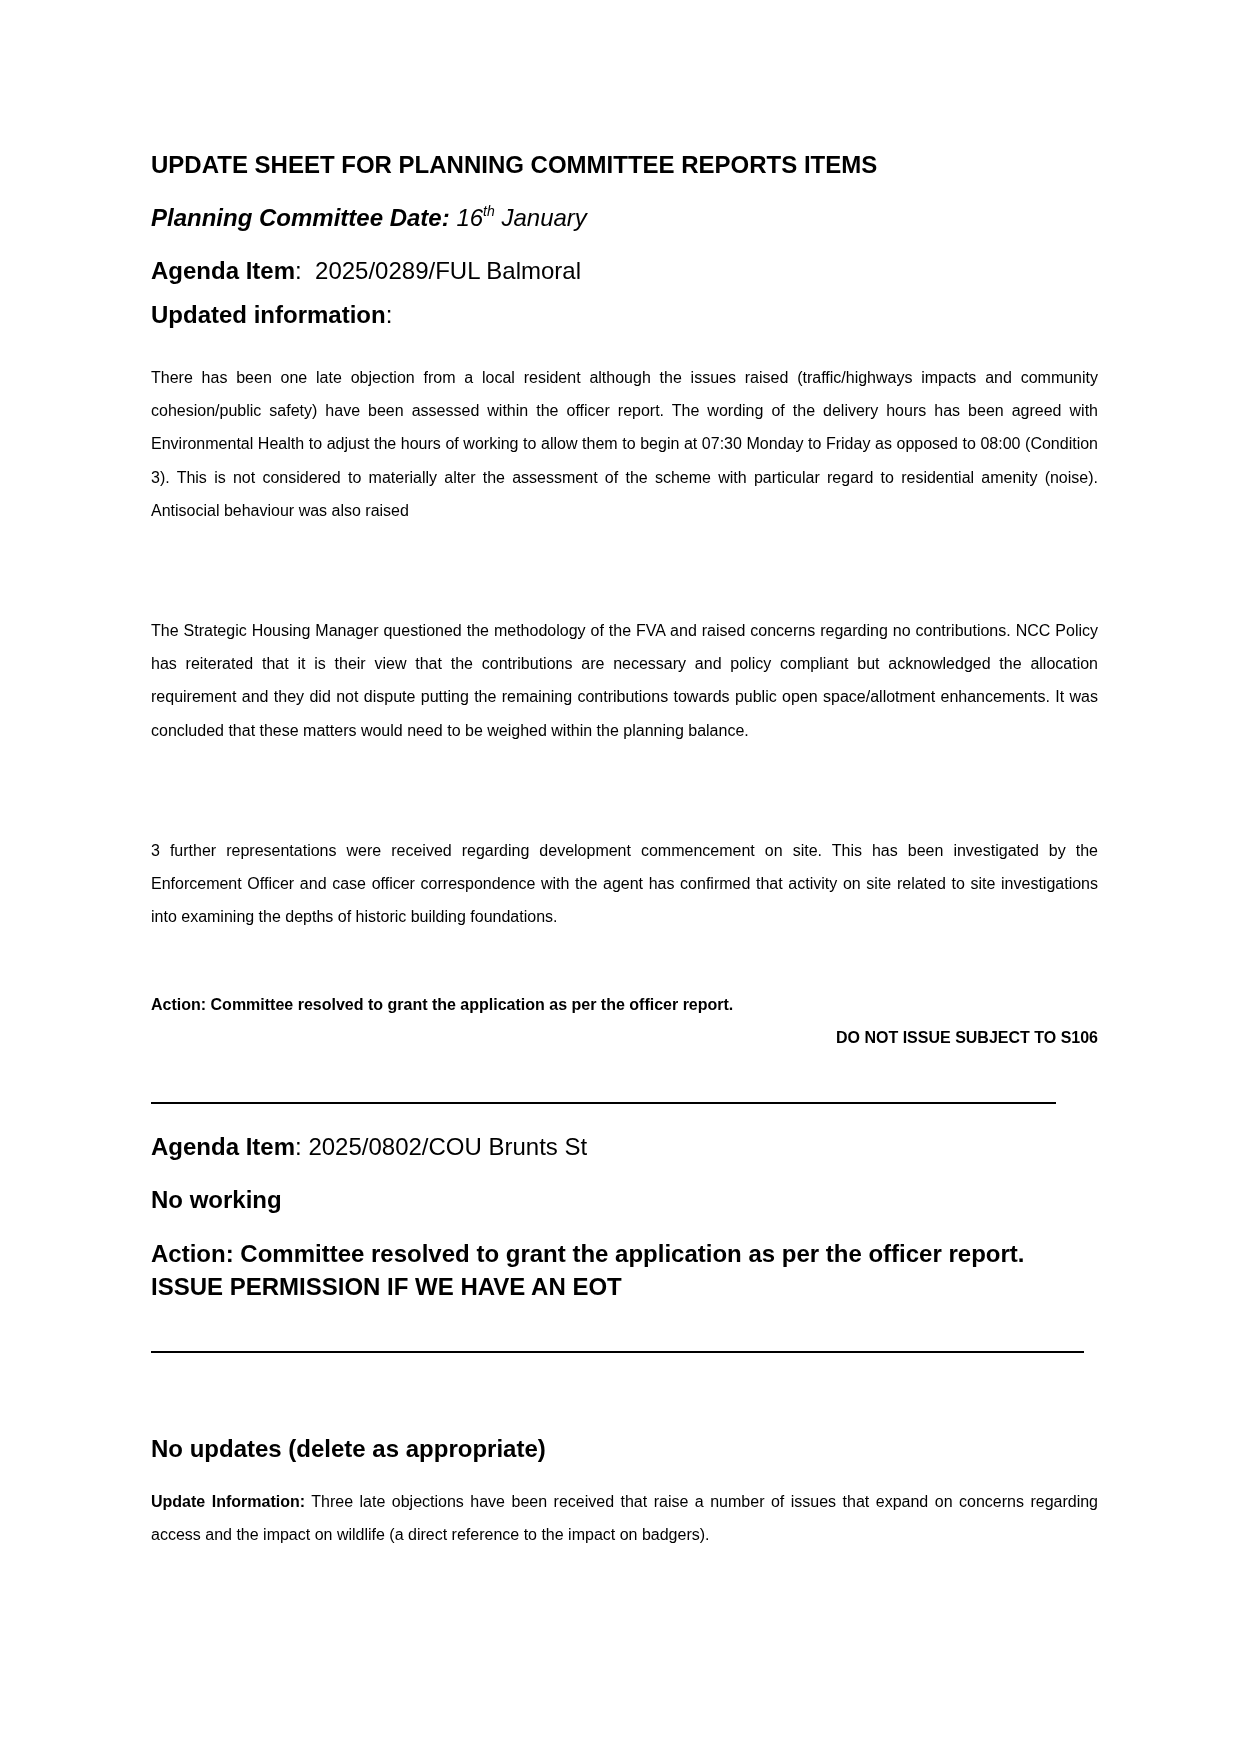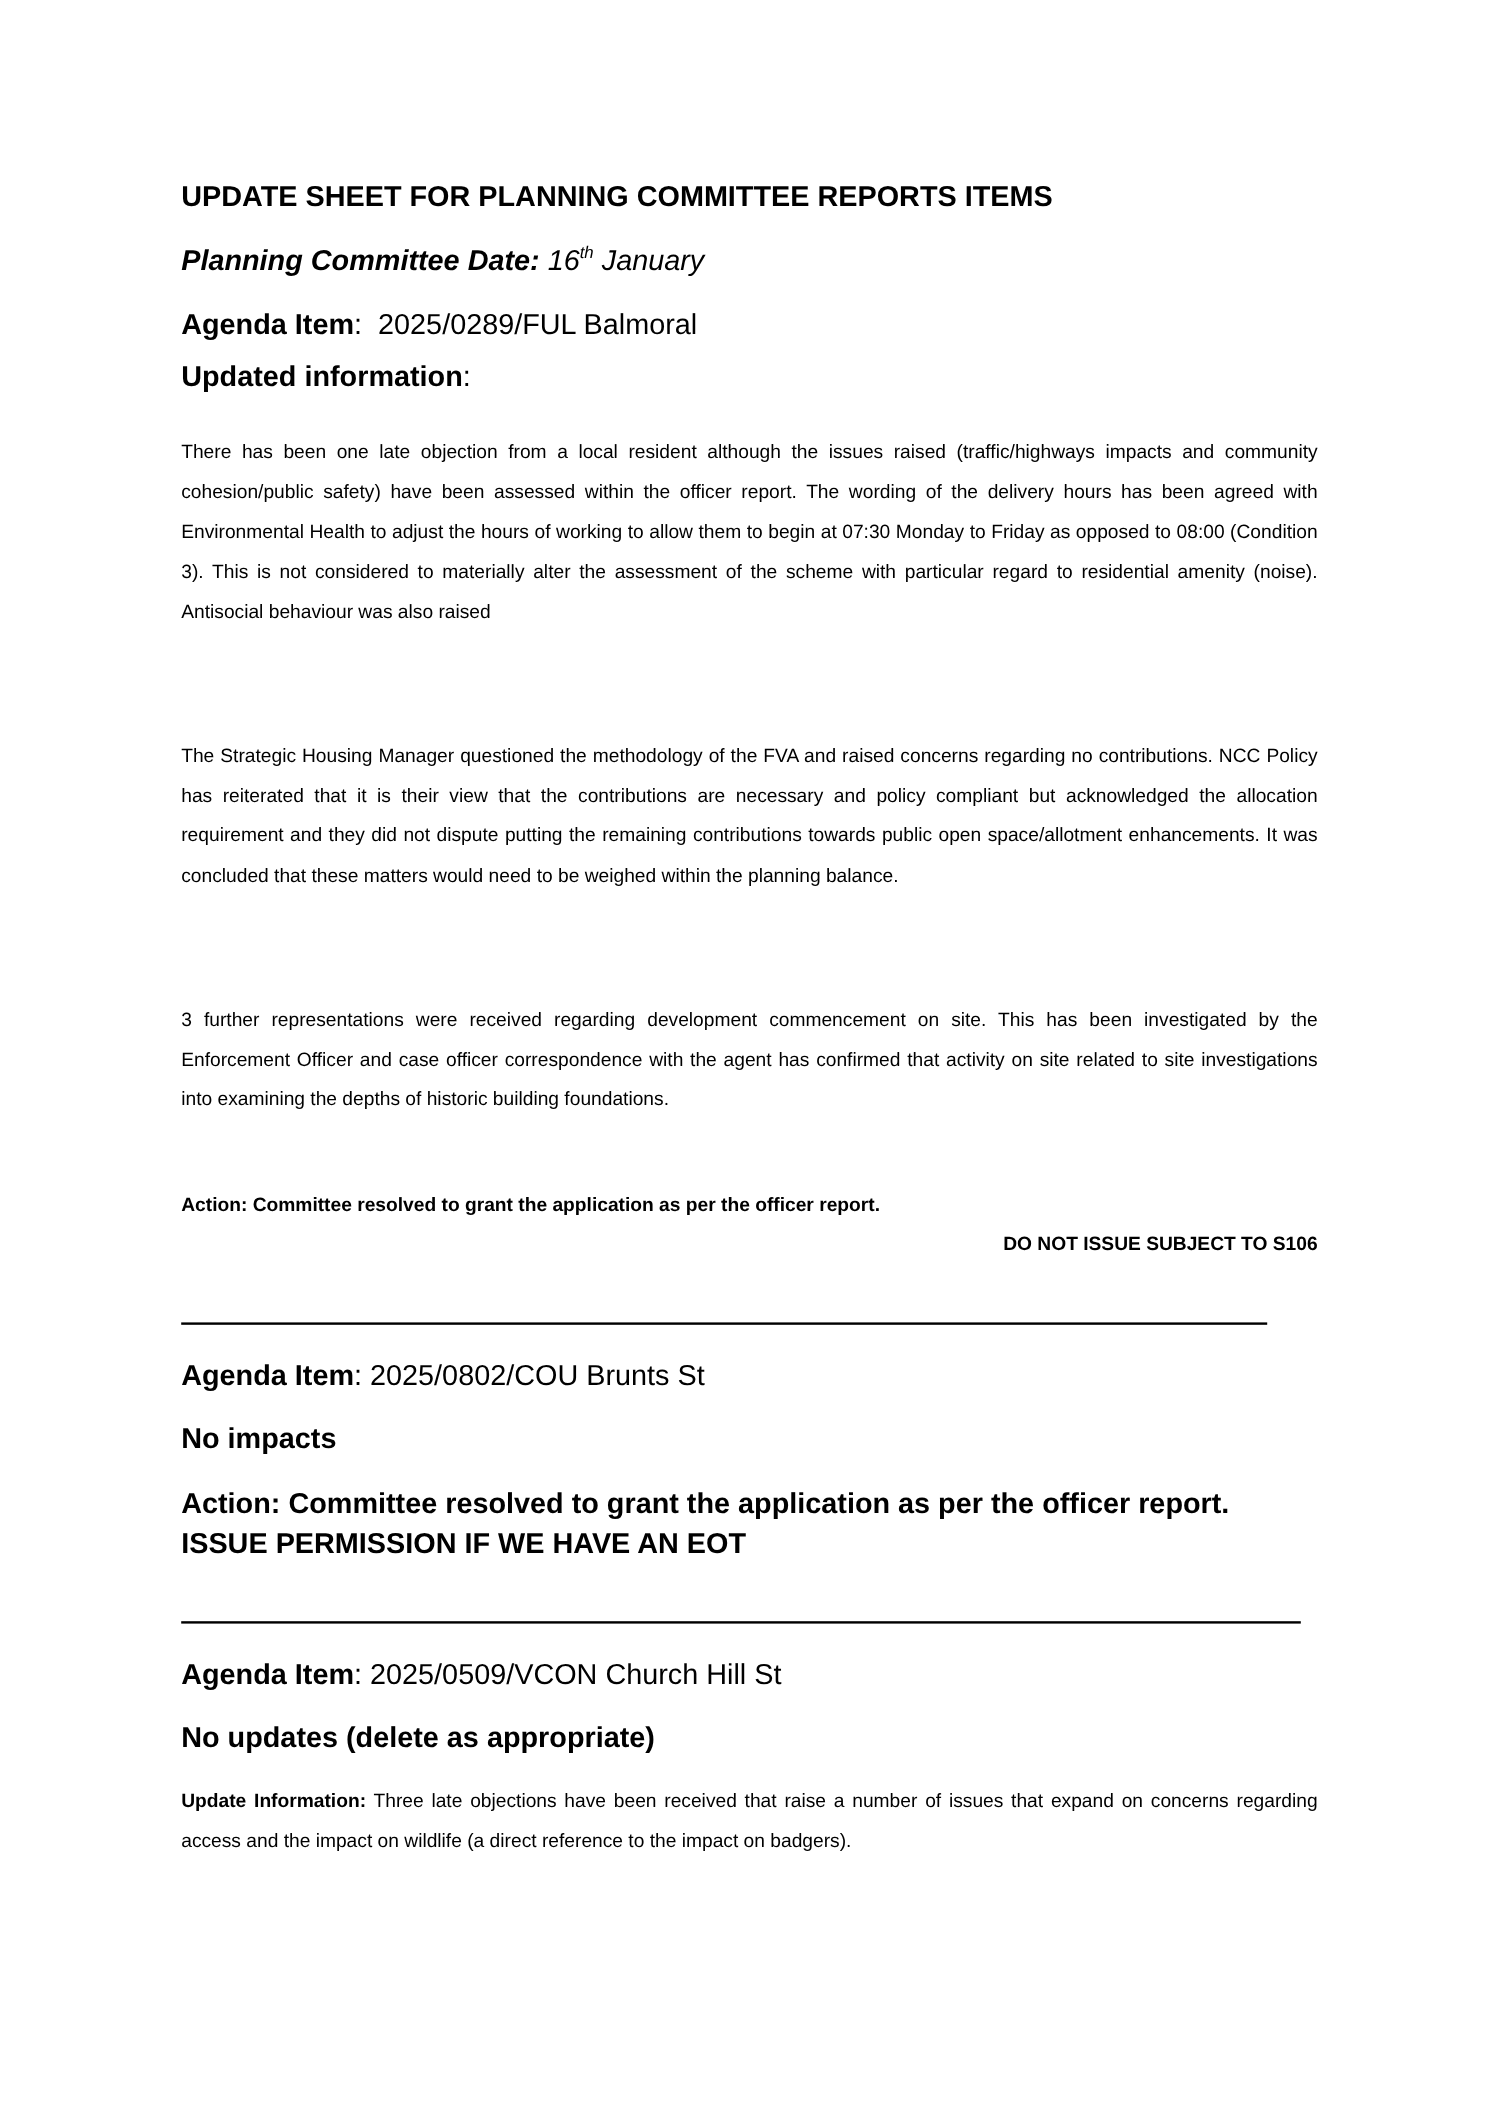--- a/index.html
+++ b/index.html
@@ -70,30 +70,27 @@
     <div>Action:  Committee resolved to grant the application as per the officer report.</div>
     <div style="text-align:right;">DO NOT ISSUE SUBJECT TO S106</div>
   </div>
 
   <div class="rule" style="top:1102px; width:905px;"></div>
 
   <div class="line" style="top:1130px;">
     <span class="b">Agenda Item</span><span>:</span>&nbsp;<span>2025/0802/COU Brunts St</span>
   </div>
 
-  <div class="line b" style="top:1183px;">No impacts</div>
+  <div class="line b" style="top:1183px;">No working</div>
 
   <div class="line b" style="top:1237px;">
     <div>Action:  Committee resolved to grant the application as per the officer report.</div>
     <div>ISSUE PERMISSION IF WE HAVE AN EOT</div>
   </div>
 
   <div class="rule" style="top:1351px; width:933px;"></div>
 
-  <div class="line" style="top:1379px;">
-    <span class="b">Agenda Item</span><span>:</span>&nbsp;<span>2025/0509/VCON Church Hill St</span>
-  </div>
 
   <div class="line b" style="top:1432px;">No updates (delete as appropriate)</div>
 
   <div class="para" style="top:1485px;"><span class="b">Update Information:</span> <span>Three late objections have been received that raise a number of issues that expand on concerns regarding access and the impact on wildlife (a direct reference to the impact on badgers).</span></div>
 
 </div>
 
 </body></html>

